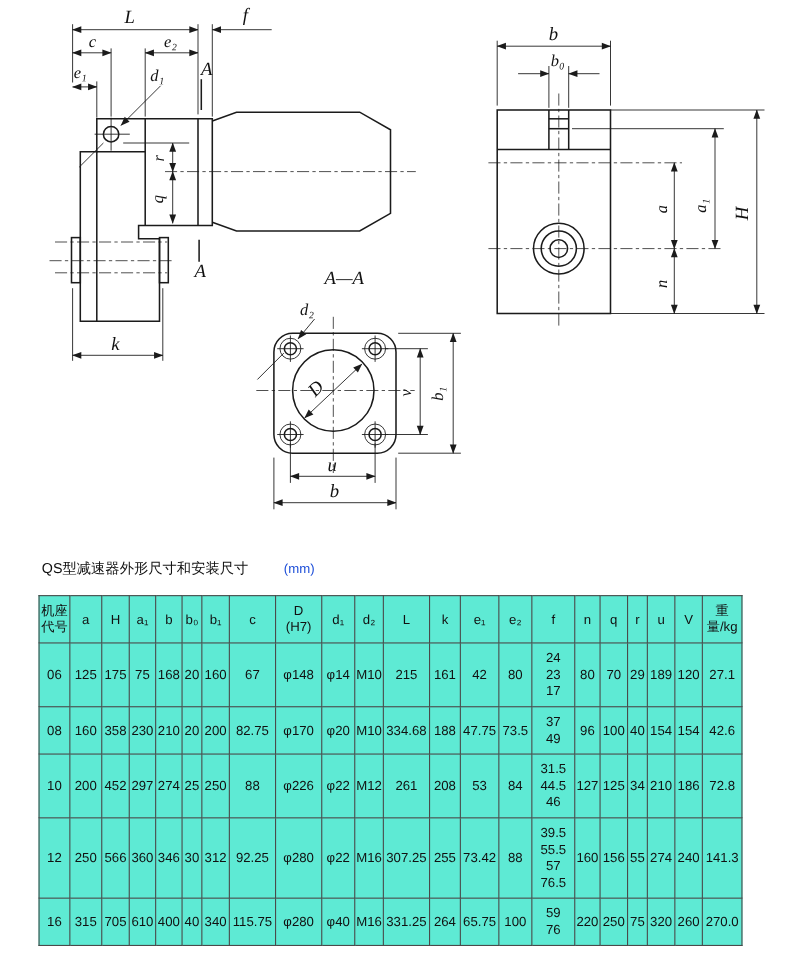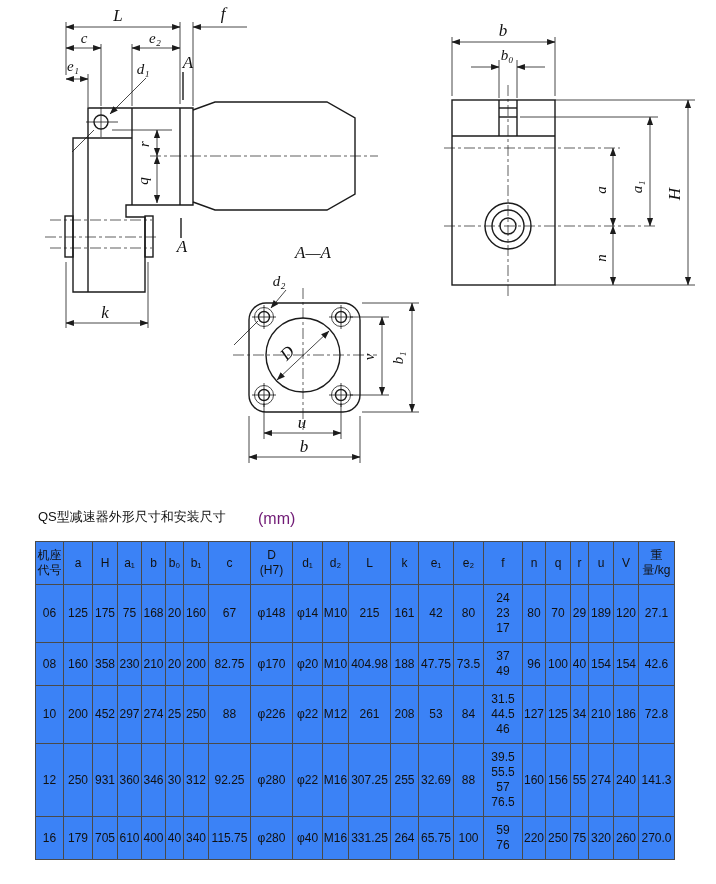--- a/index.html
+++ b/index.html
@@ -7,23 +7,23 @@
         font-family:"Liberation Sans","DejaVu Sans",sans-serif;color:#111;}
   svg{position:absolute;left:0;top:0;}
   .out{fill:none;stroke:#1b1b1b;stroke-width:1.4;}
   .thin{fill:none;stroke:#1b1b1b;stroke-width:0.8;}
   .dim{fill:none;stroke:#1b1b1b;stroke-width:0.8;}
   .cl{fill:none;stroke:#1b1b1b;stroke-width:0.7;stroke-dasharray:11 3 3 3;}
   text.lbl{font-family:"Liberation Serif","DejaVu Serif",serif;font-style:italic;
            font-size:15px;fill:#111;text-anchor:middle;}
   text.big{font-size:17px;}
   .title{position:absolute;left:38px;top:508px;font-size:13px;color:#111;}
-  .unit{position:absolute;left:258px;top:510px;font-size:16px;color:#701a75;}
+  .unit{position:absolute;left:258px;top:510px;font-size:12px;color:#1d4ed8;}
   .table-wrap{position:absolute;left:35px;top:541px;}
-  table{border-collapse:collapse;table-layout:fixed;width:640px;background:#3b82f6;}
+  table{border-collapse:collapse;table-layout:fixed;width:640px;background:#5eead4;}
   th,td{border:1px solid #4a4a4a;text-align:center;vertical-align:middle;
         font-size:12px;line-height:15px;font-weight:normal;padding:6px 0;
         white-space:pre-line;overflow:hidden;}
 </style>
 </head>
 <body>
 <div class="page">
 
 <svg width="716" height="505" viewBox="0 0 716 505">
   <defs>
@@ -288,21 +288,21 @@
             <td>160</td>
             <td>358</td>
             <td>230</td>
             <td>210</td>
             <td>20</td>
             <td>200</td>
             <td>82.75</td>
             <td>φ170</td>
             <td>φ20</td>
             <td>M10</td>
-            <td>404.98</td>
+            <td>334.68</td>
             <td>188</td>
             <td>47.75</td>
             <td>73.5</td>
             <td>37
 49</td>
             <td>96</td>
             <td>100</td>
             <td>40</td>
             <td>154</td>
             <td>154</td>
@@ -330,47 +330,47 @@
             <td>127</td>
             <td>125</td>
             <td>34</td>
             <td>210</td>
             <td>186</td>
             <td>72.8</td>
           </tr>
           <tr>
             <td>12</td>
             <td>250</td>
-            <td>931</td>
+            <td>566</td>
             <td>360</td>
             <td>346</td>
             <td>30</td>
             <td>312</td>
             <td>92.25</td>
             <td>φ280</td>
             <td>φ22</td>
             <td>M16</td>
             <td>307.25</td>
             <td>255</td>
-            <td>32.69</td>
+            <td>73.42</td>
             <td>88</td>
             <td>39.5
 55.5
 57
 76.5</td>
             <td>160</td>
             <td>156</td>
             <td>55</td>
             <td>274</td>
             <td>240</td>
             <td>141.3</td>
           </tr>
           <tr>
             <td>16</td>
-            <td>179</td>
+            <td>315</td>
             <td>705</td>
             <td>610</td>
             <td>400</td>
             <td>40</td>
             <td>340</td>
             <td>115.75</td>
             <td>φ280</td>
             <td>φ40</td>
             <td>M16</td>
             <td>331.25</td>

